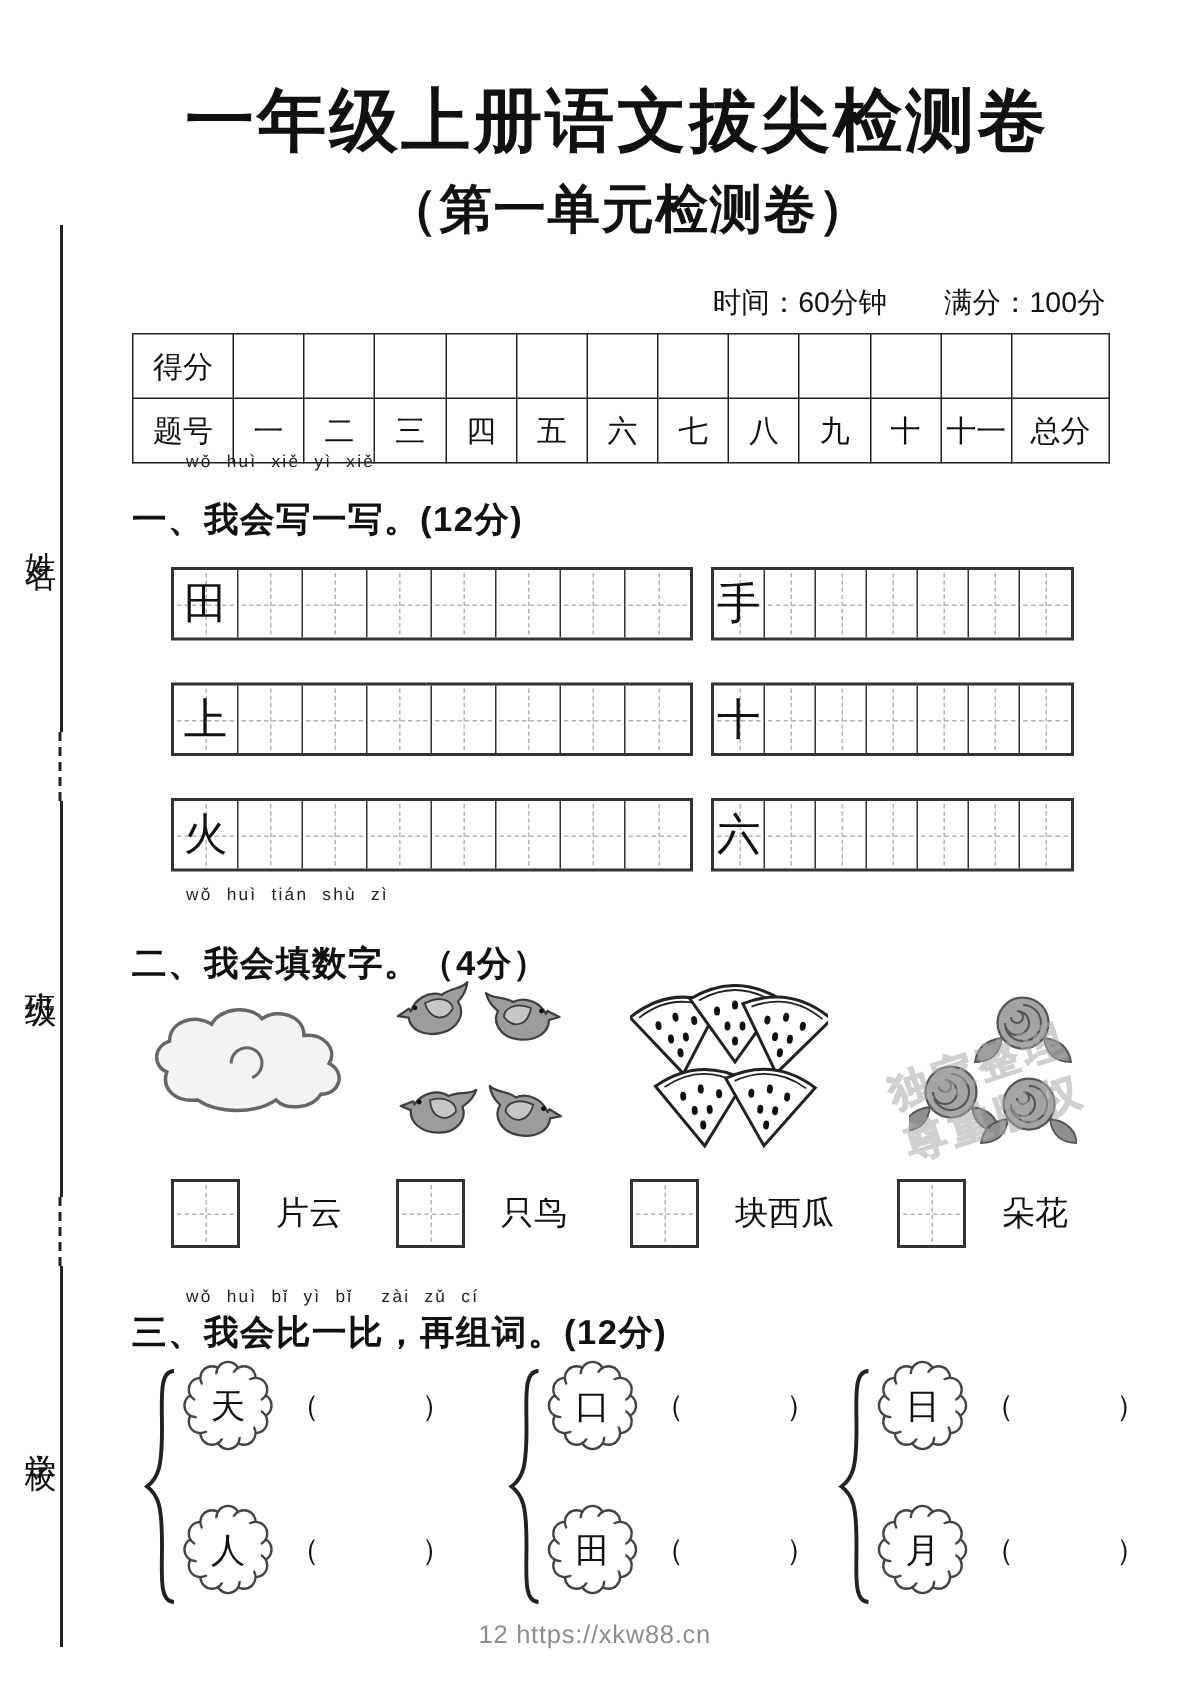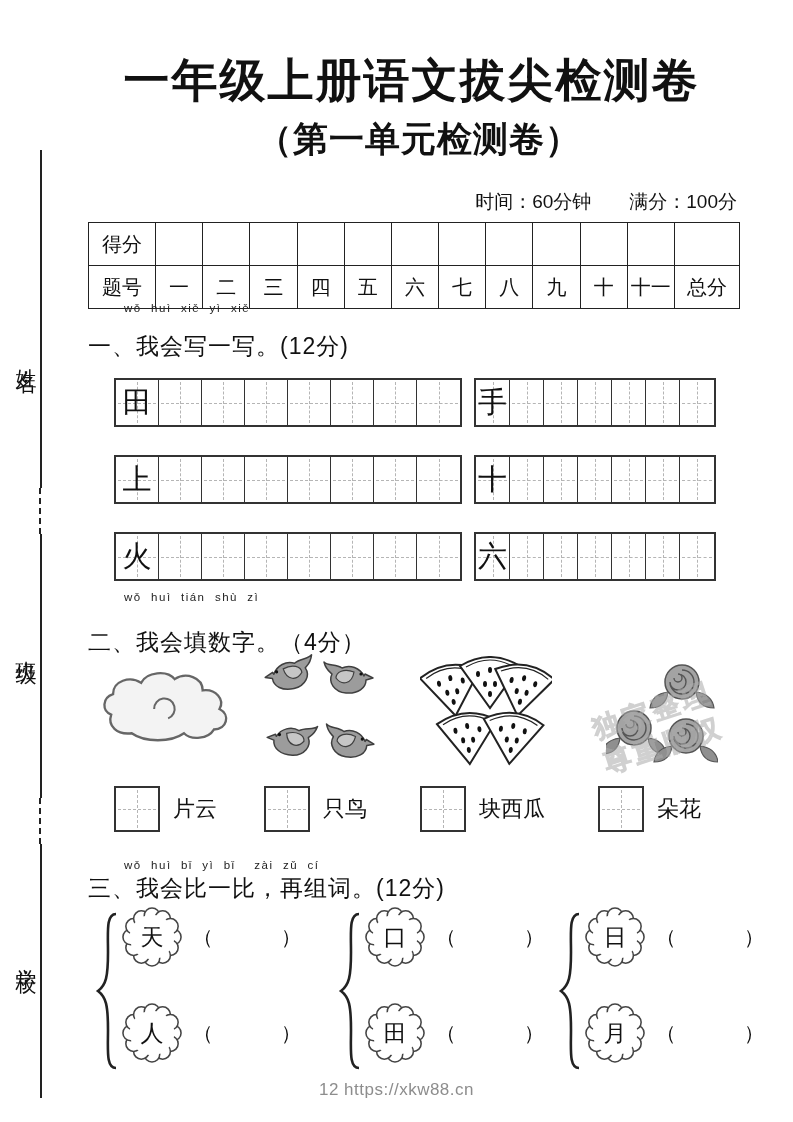--- a/index.html
+++ b/index.html
@@ -22,36 +22,36 @@
     font-size:35px;font-weight:700;letter-spacing:1px;}
   .meta{position:absolute;top:189px;right:56px;font-size:19px;margin-left:36px;}
   
   table.score{position:absolute;top:222px;left:88px;width:652px;border-collapse:collapse;
     table-layout:fixed;font-size:20px;}
   table.score td{border:1.5px solid #222;height:42px;text-align:center;padding:0;}
   table.score td:first-child{width:66px;}
   table.score td:last-child{width:64px;}
   
   .pinyin{position:absolute;left:124px;font-size:11.5px;letter-spacing:1.5px;color:#222;white-space:pre;}
-  .heading{position:absolute;left:88px;font-size:23px;font-weight:400;letter-spacing:1px;}
+  .heading{position:absolute;left:88px;font-size:23px;font-weight:700;letter-spacing:1px;}
   
   .grid-row{position:absolute;left:114px;display:flex;gap:10px;}
   .char-grid{display:flex;border:2px solid #333;background:#fff;}
   .char-grid.right{margin-left:2px;}
   .cell{position:relative;width:43px;height:45px;border-right:1px solid #333;box-sizing:border-box;}
   .char-grid.right .cell{width:34px;}
   .cell:last-child{border-right:none;}
   .cell::after{content:'';position:absolute;left:50%;top:2px;bottom:2px;border-left:1px dashed #b5b5b5;}
   .cell::before{content:'';position:absolutes;}
   .cell i{content:'';position:absolute;top:50%;left:2px;right:2px;border-top:1px dashed #b5b5b5;}
   .gchar{position:absolute;inset:0;display:flex;align-items:center;justify-content:center;
     font-size:29px;z-index:2;}
   
   .img-wrap{position:absolute;}
-  .ans-item{position:absolute;display:flex;align-items:center;gap:13px;}
+  .ans-item{position:absolute;display:flex;align-items:center;gap:24px;}
   .ans-box{position:relative;width:46px;height:46px;border:2px solid #333;box-sizing:border-box;background:#fff;}
   .ans-box::after{content:'';position:absolute;left:50%;top:2px;bottom:2px;border-left:1px dashed #b5b5b5;}
   .ans-box::before{content:'';position:absolute;top:50%;left:2px;right:2px;border-top:1px dashed #b5b5b5;}
   .ans-label{font-size:22px;}
   
   .cmp-group{position:absolute;width:240px;height:165px;}
   .brace{position:absolute;left:0;top:5px;}
   .cmp-rows{position:absolute;left:26px;top:0;display:flex;flex-direction:column;gap:34px;}
   .cmp-row{display:flex;align-items:center;gap:10px;}
   .flower{position:relative;width:62px;height:62px;flex:0 0 62px;}

